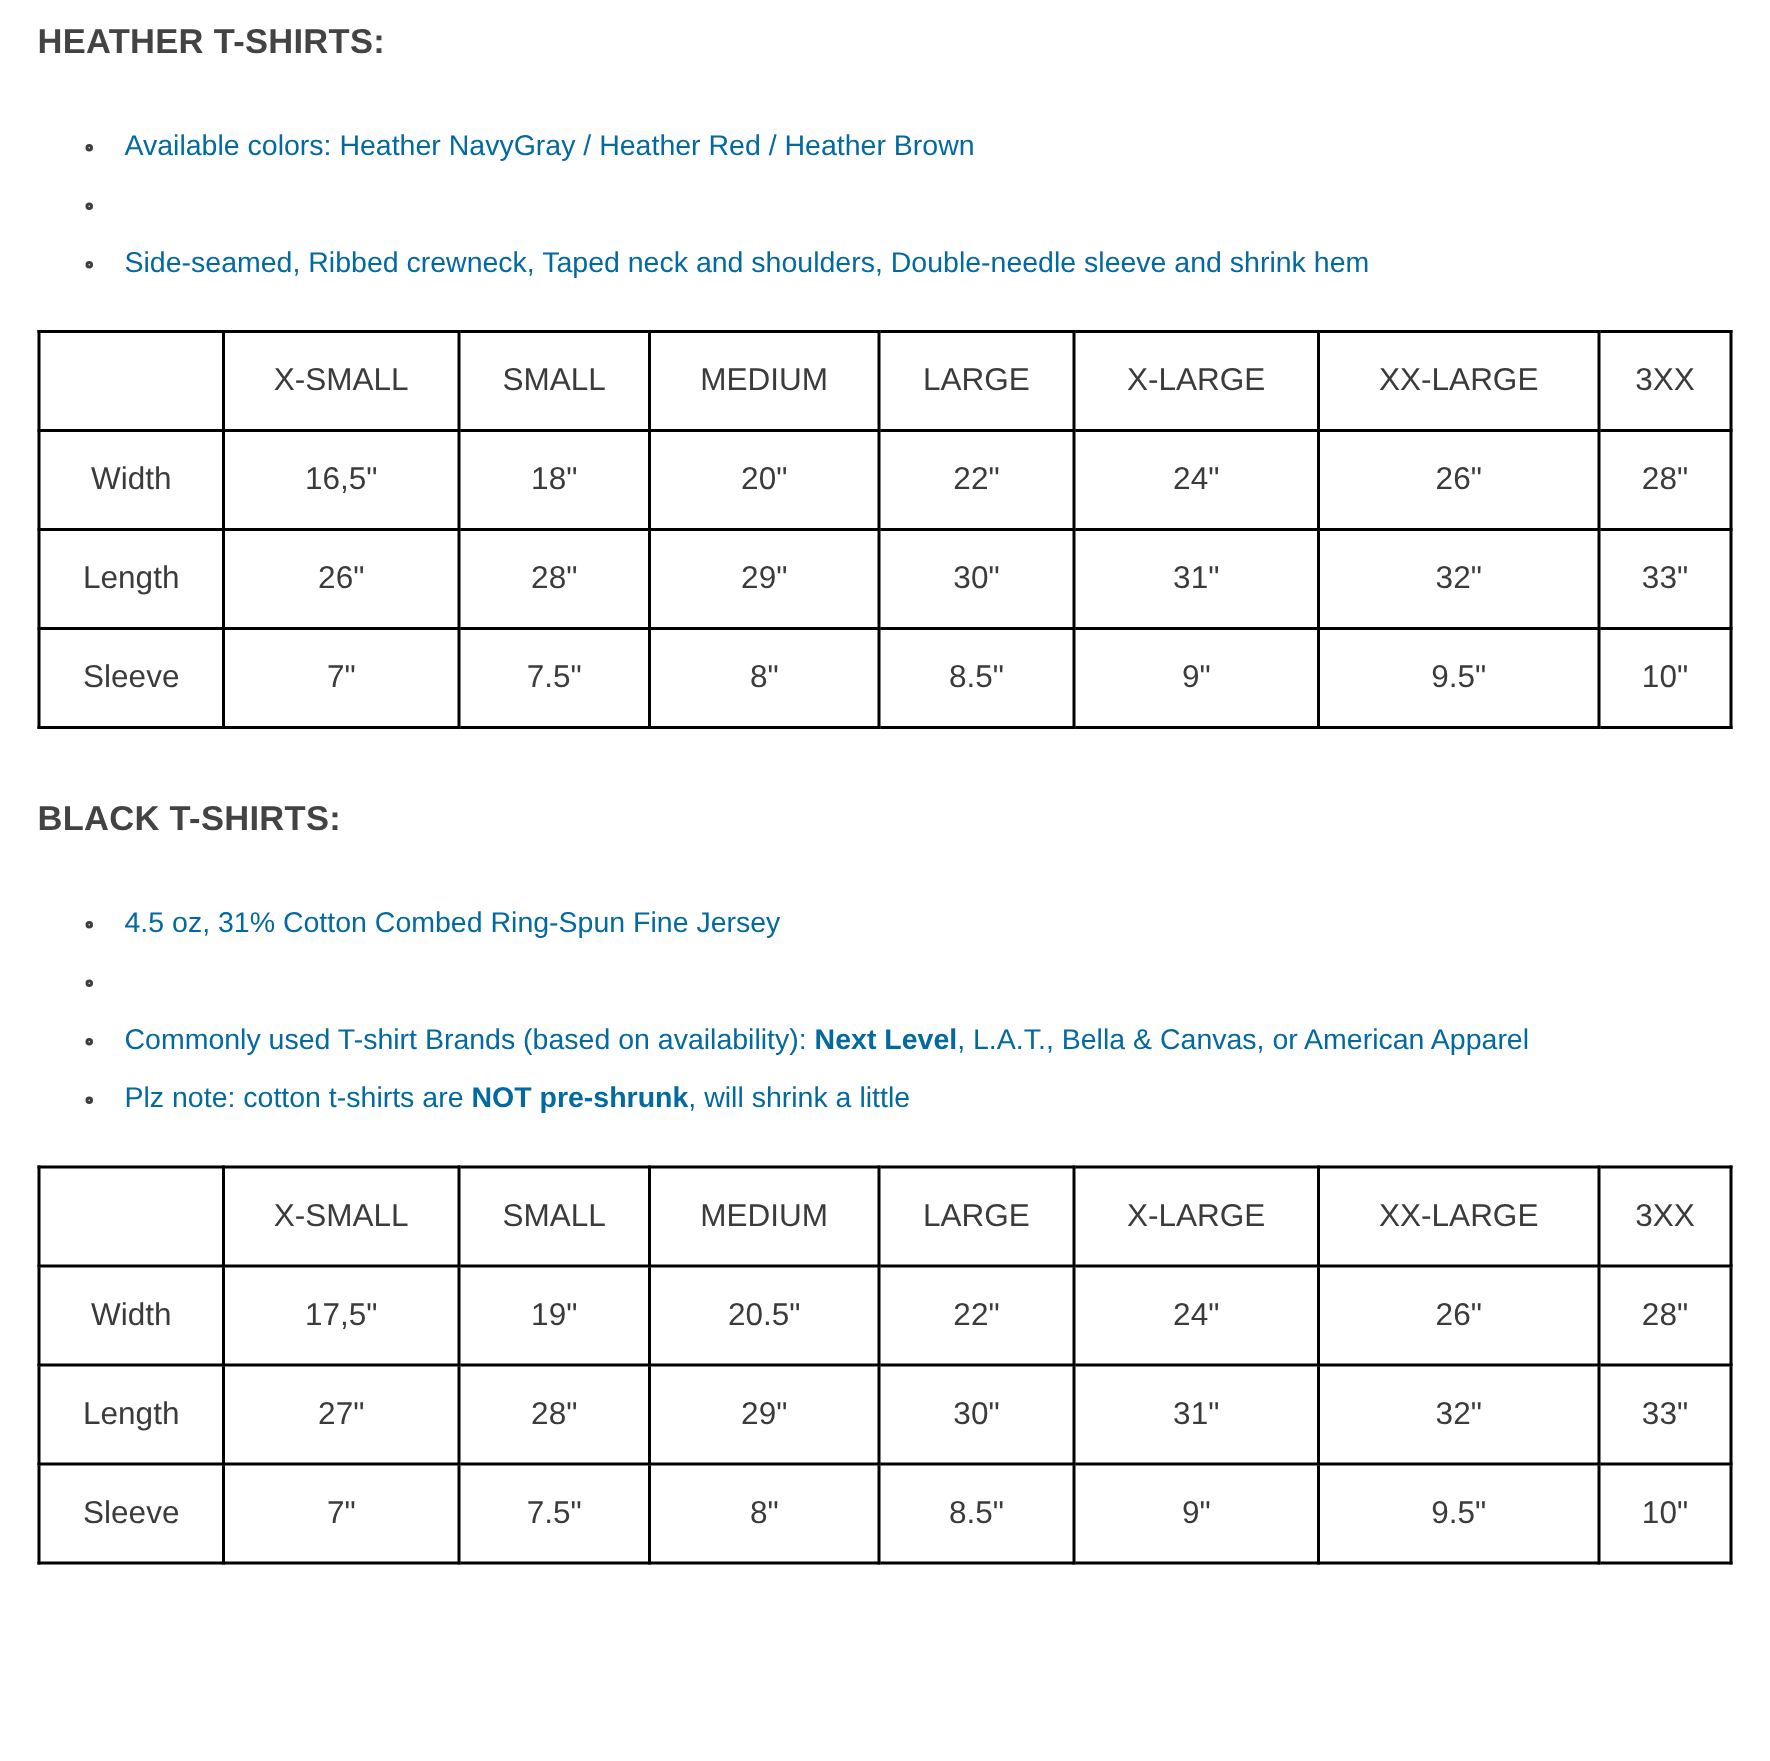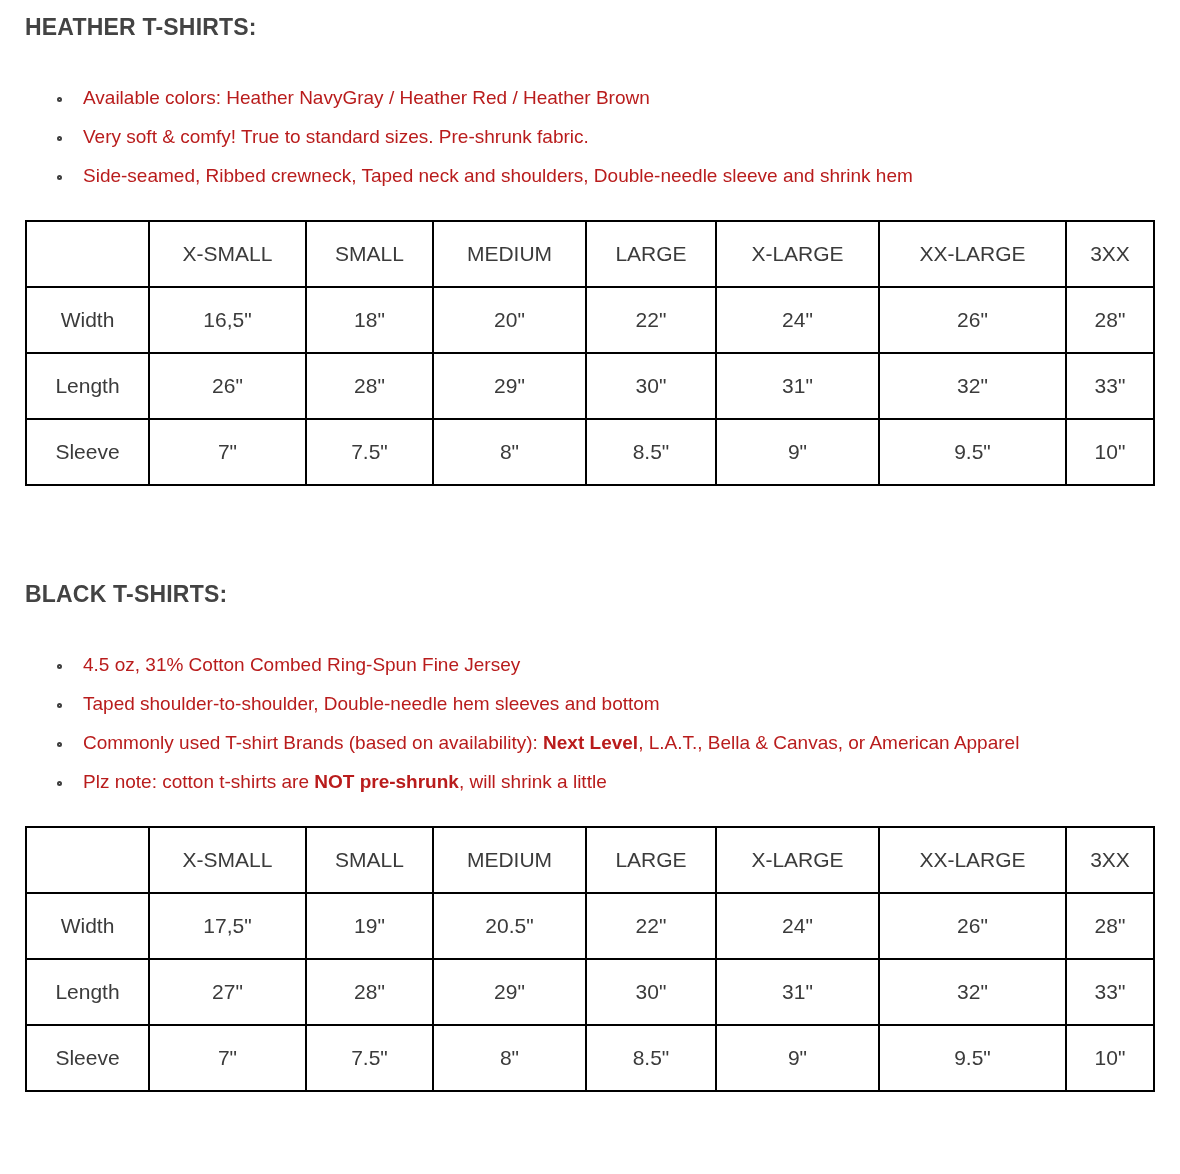--- a/index.html
+++ b/index.html
@@ -18,28 +18,28 @@
     padding: 14px 25px 0 25px;
   }
   .section-heading {
     margin: 0;
     font-size: 23px;
     line-height: 26px;
     font-weight: 700;
     color: #434343;
     letter-spacing: 0.2px;
   }
-  .section.second { margin-top: 95px; }
+  .section.second { margin-top: 46px; }
   .bullet-list { margin-top: 41px; }
   .bullet-item {
     font-size: 19px;
     line-height: 33px;
     margin-bottom: 6px;
     padding-left: 32px;
-    color: #b91c1c;
+    color: #0369a1;
   }
   .bullet-marker {
     display: inline-block;
     width: 5px;
     height: 5px;
     border: 2px solid #3e3e3e;
     border-radius: 50%;
     margin-right: 21px;
     vertical-align: 2px;
   }
@@ -74,21 +74,21 @@
 </style>
 </head>
 <body>
 
 <div class="page">
 
   <section class="section">
     <h2 class="section-heading">HEATHER T-SHIRTS:</h2>
     <div class="bullet-list">
         <div class="bullet-item"><span class="bullet-marker"></span><span>Available colors: Heather NavyGray / Heather Red / Heather Brown</span></div>
-        <div class="bullet-item"><span class="bullet-marker"></span><span>Very soft &amp; comfy! True to standard sizes. Pre-shrunk fabric.</span></div>
+        <div class="bullet-item"><span class="bullet-marker"></span></div>
         <div class="bullet-item"><span class="bullet-marker"></span><span>Side-seamed, Ribbed crewneck, Taped neck and shoulders, Double-needle sleeve and shrink hem</span></div>
       </div>
     <table class="size-table">
         <colgroup>
           <col class="c0">
           <col class="c1">
           <col class="c2">
           <col class="c3">
           <col class="c4">
           <col class="c5">
@@ -139,21 +139,21 @@
             <td>10"</td>
           </tr>
         </tbody>
       </table>
   </section>
 
   <section class="section second">
     <h2 class="section-heading">BLACK T-SHIRTS:</h2>
     <div class="bullet-list">
         <div class="bullet-item"><span class="bullet-marker"></span><span>4.5 oz, 31% Cotton Combed Ring-Spun Fine Jersey</span></div>
-        <div class="bullet-item"><span class="bullet-marker"></span><span>Taped shoulder-to-shoulder, Double-needle hem sleeves and bottom</span></div>
+        <div class="bullet-item"><span class="bullet-marker"></span></div>
         <div class="bullet-item"><span class="bullet-marker"></span><span>Commonly used T-shirt Brands (based on availability): </span><span class="b">Next Level</span><span>, L.A.T., Bella &amp; Canvas, or American Apparel</span></div>
         <div class="bullet-item"><span class="bullet-marker"></span><span>Plz note: cotton t-shirts are </span><span class="b">NOT pre-shrunk</span><span>, will shrink a little</span></div>
       </div>
     <table class="size-table">
         <colgroup>
           <col class="c0">
           <col class="c1">
           <col class="c2">
           <col class="c3">
           <col class="c4">

